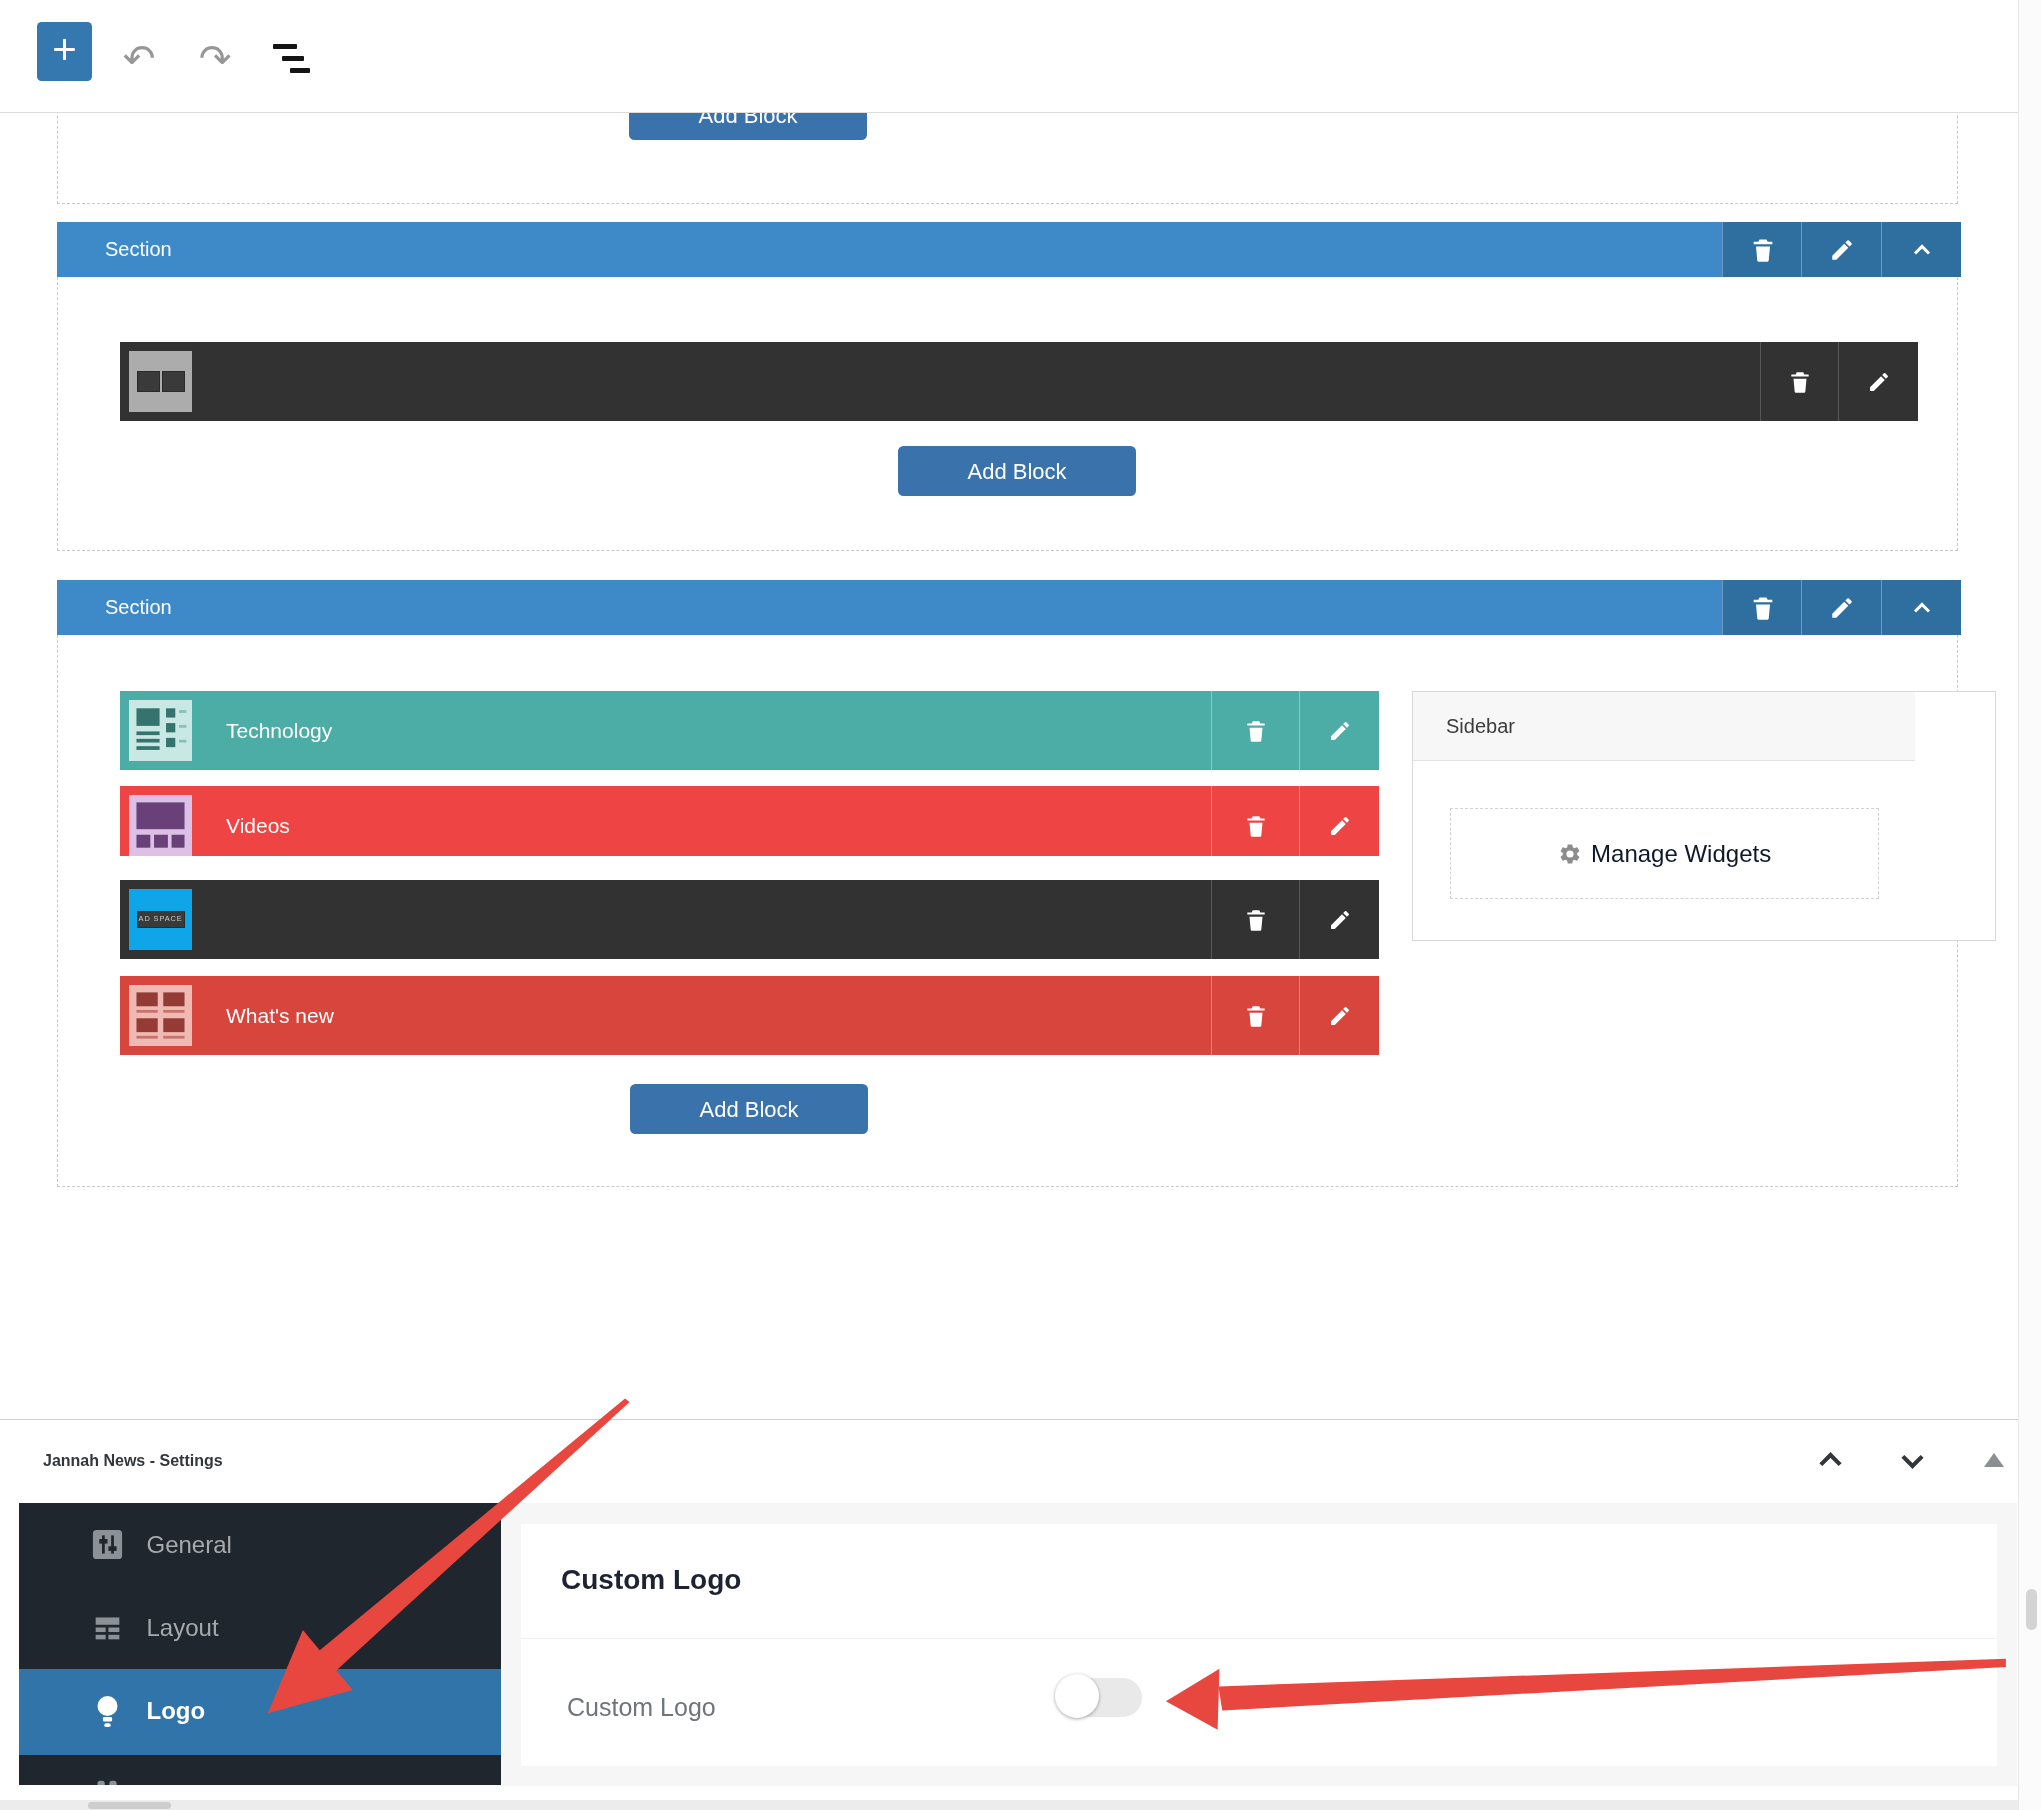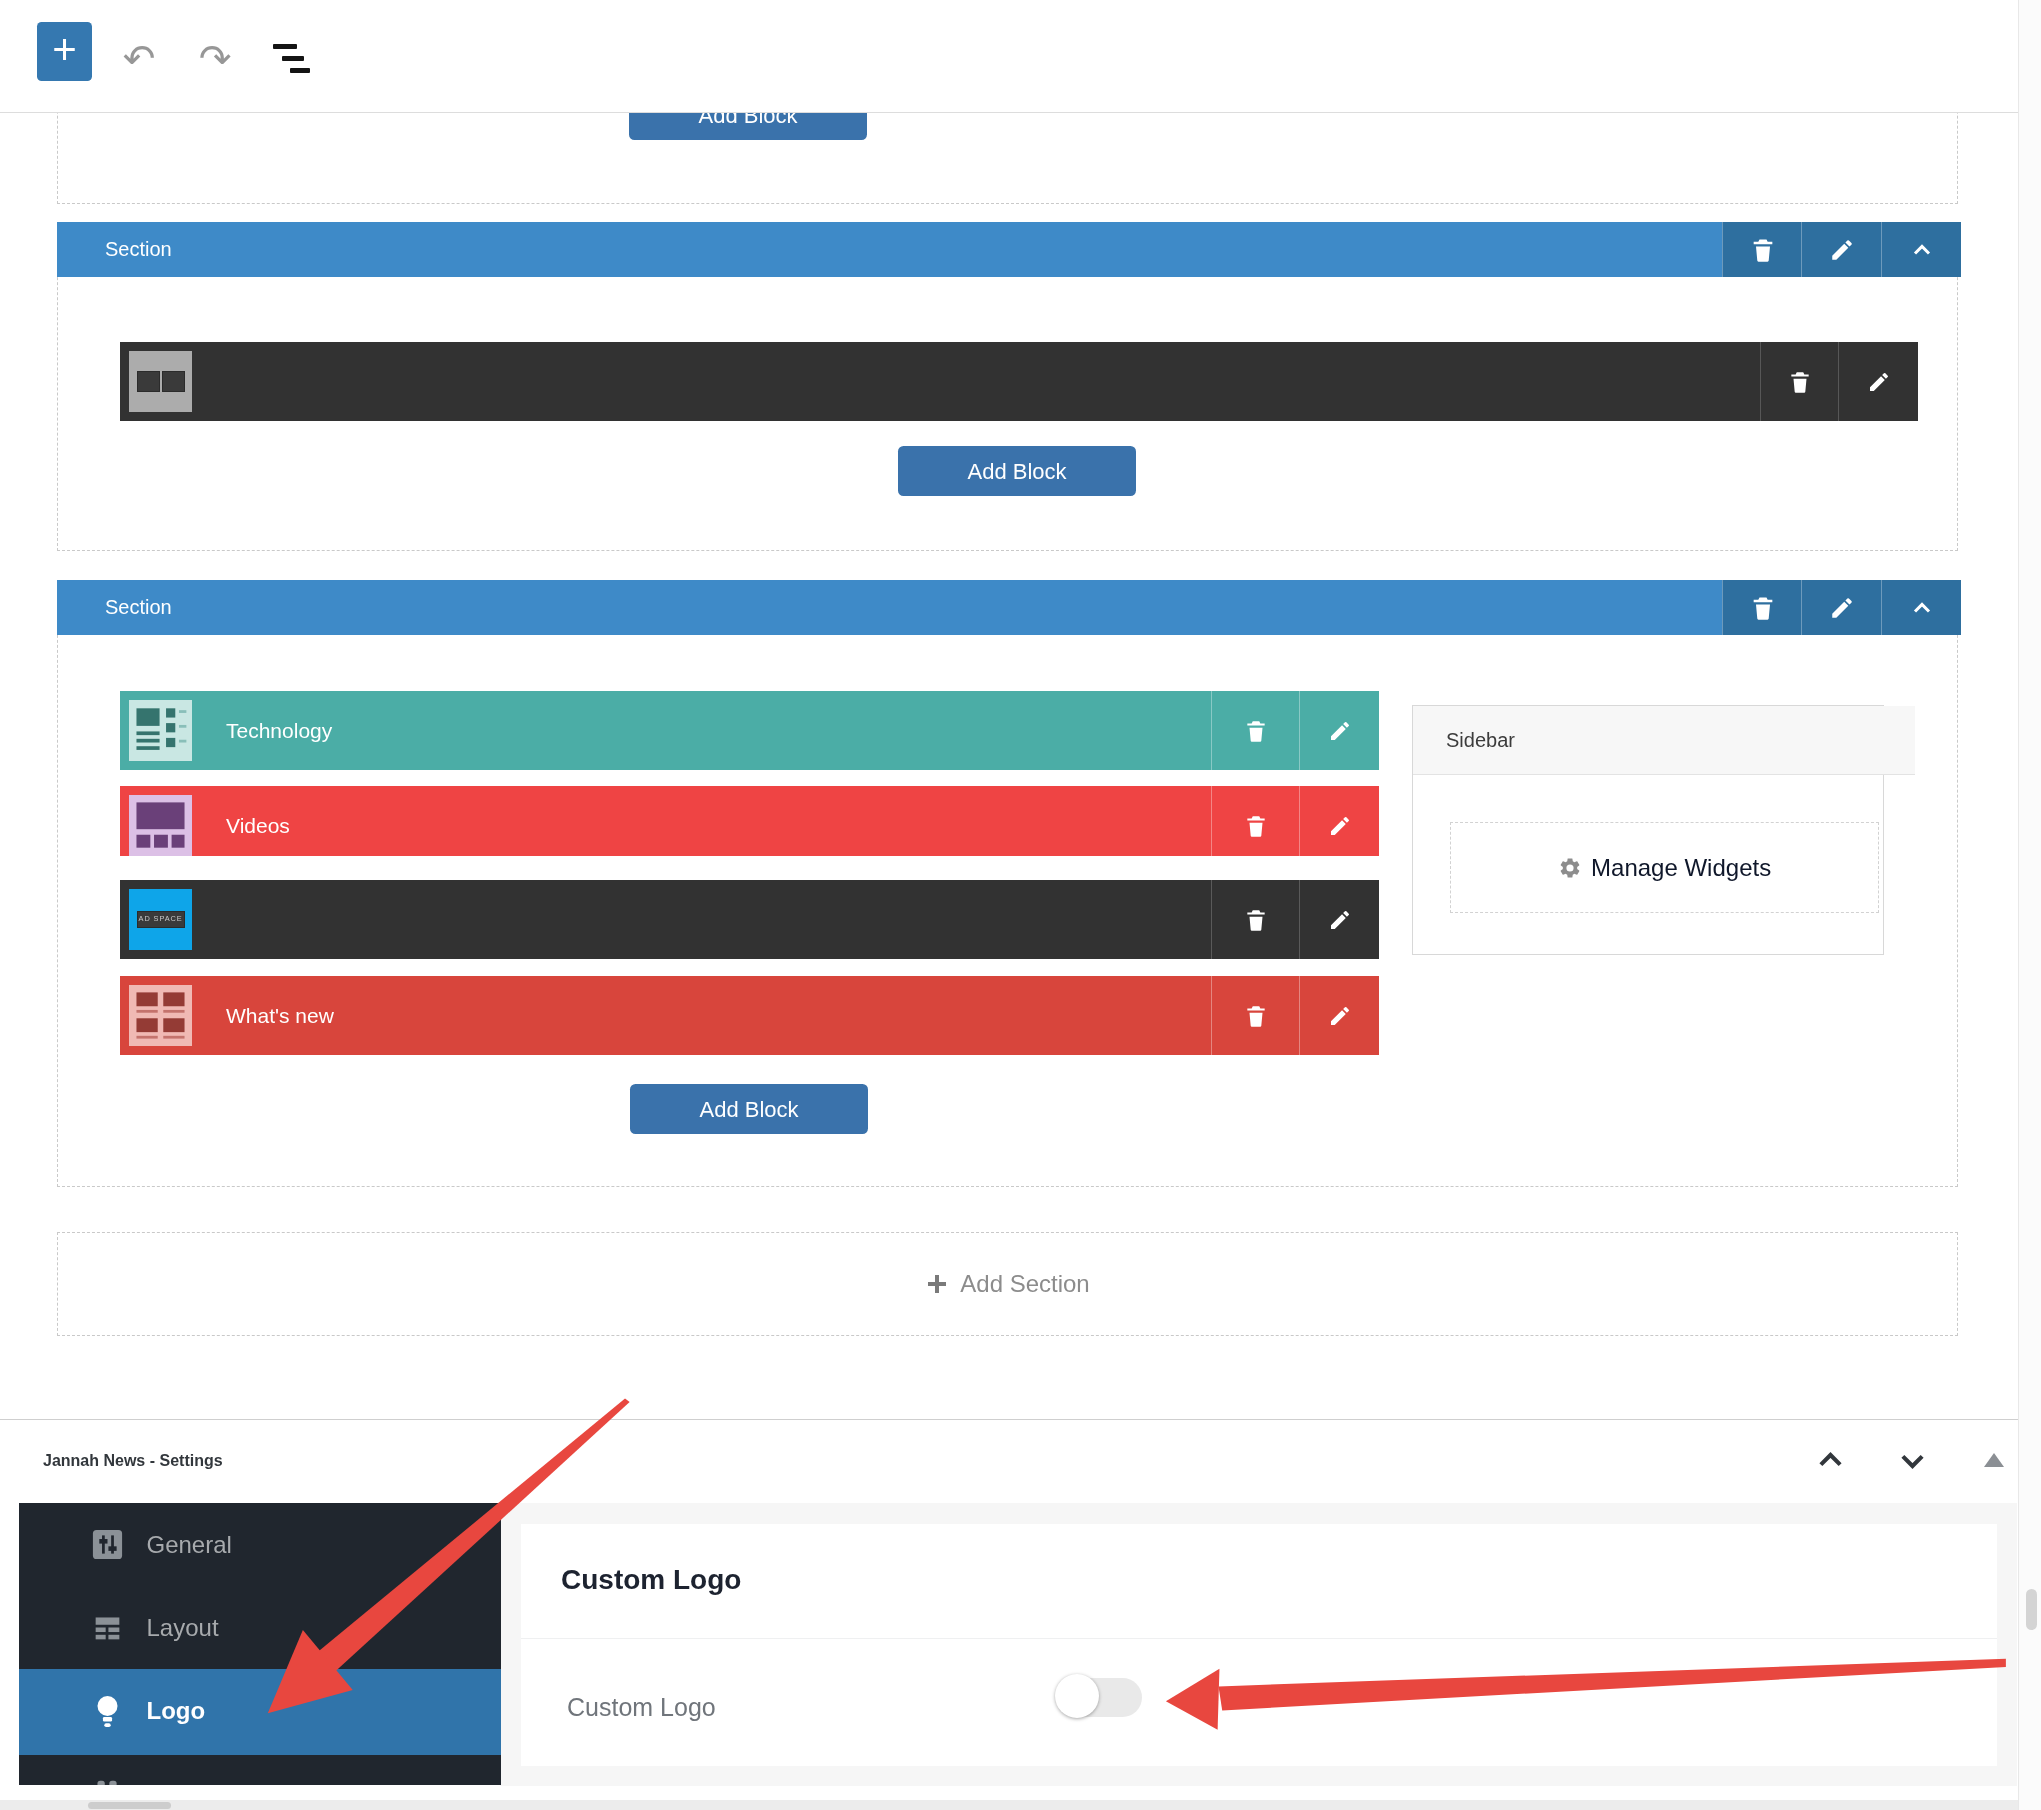--- a/index.html
+++ b/index.html
@@ -218,43 +218,36 @@
           <use href="#i-trash"></use>
         </svg>
     </div>
     <div class="abs blk-btn" style="left:1179px;width:80px;border-left:0.9px solid rgba(255,255,255,.35);">
       <svg width="24" height="24" viewBox="0 0 24 24" fill="#fff">
           <use href="#i-pencil"></use>
         </svg>
     </div>
   </div>
 
-  <div class="abs card" style="left:1412px;top:691px;width:472px;height:250px;margin-top:14px;">
+  <div class="abs card" style="left:1412px;top:691px;width:584px;height:250px;">
     <div class="abs" style="left:0;top:0;width:502px;height:68px;background:#f7f7f7;border-bottom:0.9px solid #e3e3e3;">
       <span style="display:block;margin-left:33px;line-height:68px;font-size:20px;color:#3c3c3c;">Sidebar</span>
     </div>
     <div class="abs" style="left:37px;top:116px;width:427px;height:89px;border:1.8px dashed #d2d2d2;display:flex;align-items:center;justify-content:center;cursor:pointer;">
       <svg width="24" height="24" viewBox="0 0 24 24" fill="#8d8d8d" style="margin-right:9.2px;">
           <use href="#i-gear"></use>
         </svg>
       <span style="font-size:24px;color:#0f172a;">Manage Widgets</span>
     </div>
   </div>
 
   <button class="abs addblock" style="left:630px;top:1084px;">
     <span>Add Block</span>
   </button>
 
-  <div class="abs dashed" style="left:57px;top:1232px;width:1899px;height:102px;display:flex;align-items:center;justify-content:center;cursor:pointer;">
-    <svg width="24" height="24" viewBox="0 0 24 24" fill="#7a7a7a" style="margin-right:11px;">
-      <rect x="10" y="3" width="4" height="18"></rect>
-        <rect x="3" y="10" width="18" height="4"></rect>
-    </svg>
-    <span style="font-size:24px;color:#8c8c8c;">Add Section</span>
-  </div>
 
   <div class="abs" style="left:0;top:1419px;width:2042px;height:83px;background:#fff;border-top:0.9px solid #cfcfcf;">
     <span style="display:block;margin-left:43px;line-height:81px;font-size:16px;font-weight:bold;color:#32373c;">Jannah News - Settings</span>
     <div class="abs" style="left:1814px;top:24px;width:41px;height:33px;cursor:pointer;">
       <svg width="33" height="33" viewBox="0 0 24 24" fill="none" stroke="#32373c" stroke-width="3">
           <polyline points="5 15 12 8 19 15"></polyline>
         </svg>
     </div>
     <div class="abs" style="left:1896px;top:24px;width:41px;height:33px;cursor:pointer;">
       <svg width="33" height="33" viewBox="0 0 24 24" fill="none" stroke="#32373c" stroke-width="3">

